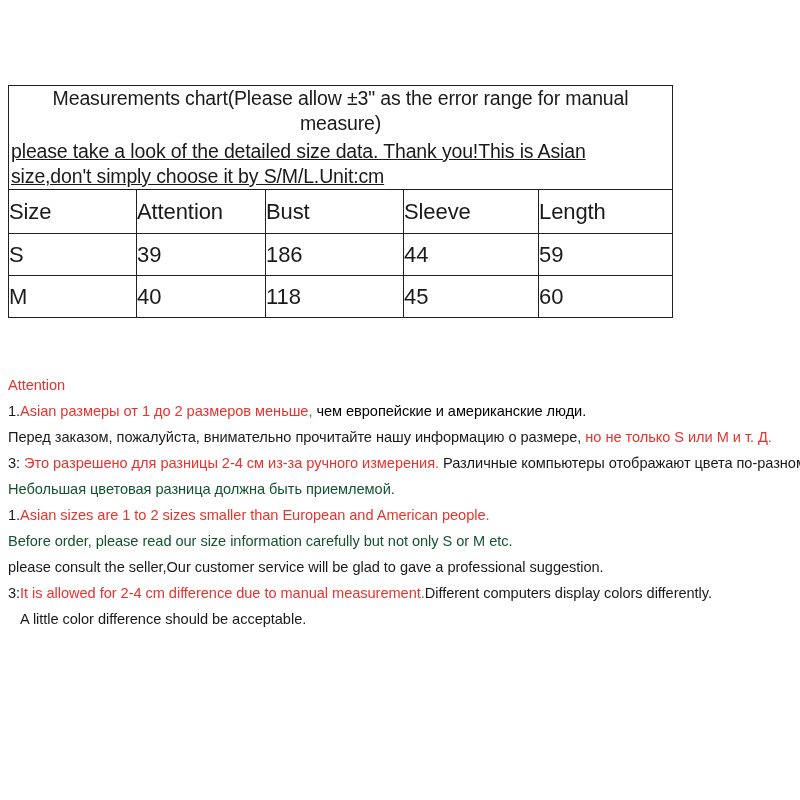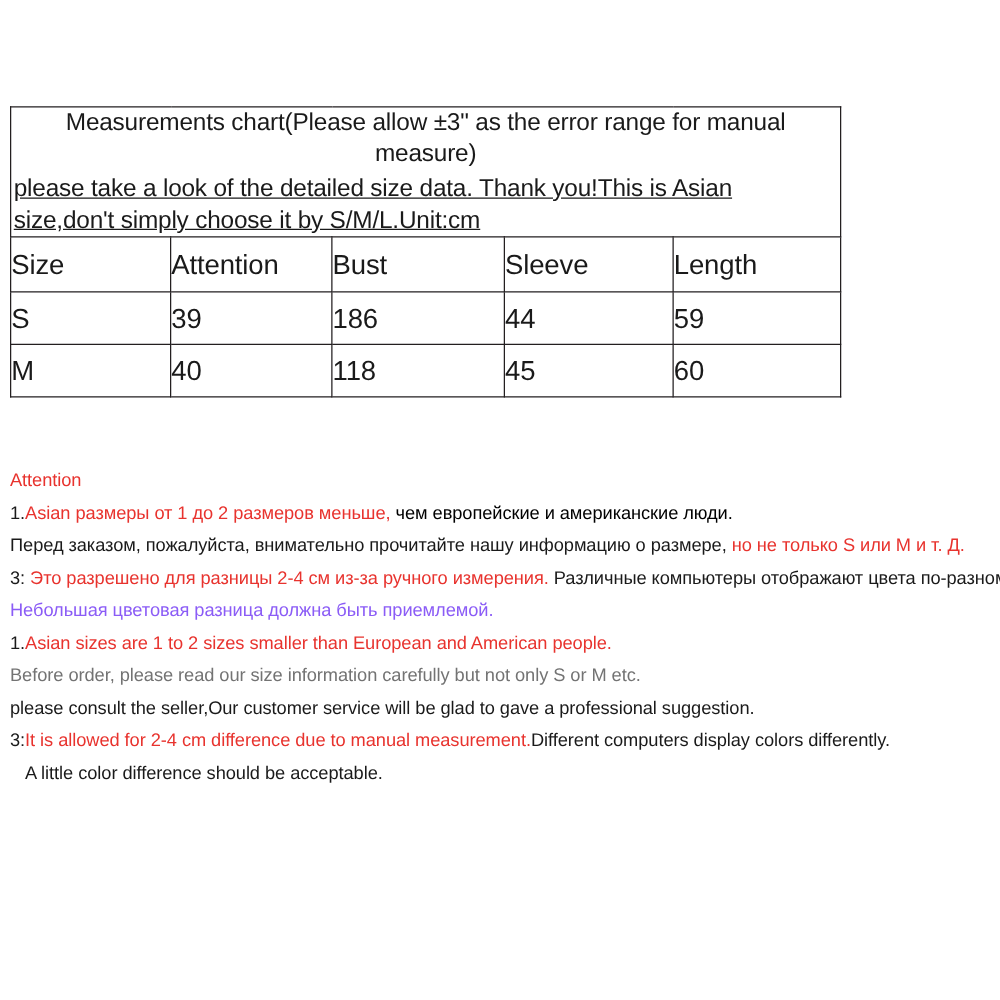--- a/index.html
+++ b/index.html
@@ -136,20 +136,20 @@
     </tbody>
   </table>
 </div>
 
 <div class="attention">
   <div class="att-title">Attention</div>
   <div id="attention-lines">
       <div class="att-line"><span class="blk" style="color: rgb(26, 26, 26);">1.</span><span class="red" style="color: rgb(232, 51, 46);">Asian размеры от 1 до 2 размеров меньше,</span><span class="blk" style="color: #000000;"> чем европейские и американские люди.</span></div>
       <div class="att-line"><span class="blk" style="color: rgb(26, 26, 26);">Перед заказом, пожалуйста, внимательно прочитайте нашу информацию о размере,</span><span class="red" style="color: rgb(232, 51, 46); margin-top: 39px;"> но не только S или М и т. Д.</span></div>
       <div class="att-line"><span class="blk" style="color: rgb(26, 26, 26);">3: </span><span class="red" style="color: rgb(232, 51, 46);">Это разрешено для разницы 2-4 см из-за ручного измерения.</span><span class="blk" style="color: rgb(26, 26, 26);"> Различные компьютеры отображают цвета по-разному.</span></div>
-      <div class="att-line"><span class="blk" style="color: #8b5cf6;">Небольшая цветовая разница должна быть приемлемой.</span></div>
+      <div class="att-line"><span class="blk" style="color: #14532d;">Небольшая цветовая разница должна быть приемлемой.</span></div>
       <div class="att-line"><span class="blk" style="color: rgb(26, 26, 26);">1.</span><span class="red" style="color: rgb(232, 51, 46);">Asian sizes are 1 to 2 sizes smaller than European and American people.</span></div>
-      <div class="att-line"><span class="blk" style="color: #737373; text-align: center;">Before order, please read our size information carefully but not only S or M etc.</span></div>
+      <div class="att-line"><span class="blk" style="color: #14532d; text-align: center;">Before order, please read our size information carefully but not only S or M etc.</span></div>
       <div class="att-line"><span class="blk" style="color: rgb(26, 26, 26);">please consult the seller,Our customer service will be glad to  gave a professional suggestion.</span></div>
       <div class="att-line"><span class="blk" style="color: rgb(26, 26, 26);">3:</span><span class="red" style="color: rgb(232, 51, 46);">It is allowed for 2-4 cm difference due to manual measurement.</span><span class="blk" style="color: rgb(26, 26, 26);">Different computers display colors differently.</span></div>
       <div class="att-line"><span class="blk" style="color: rgb(26, 26, 26); margin-left: 12px;">A little color difference should be acceptable.</span></div>
     </div>
 </div>
 
 </body></html>

